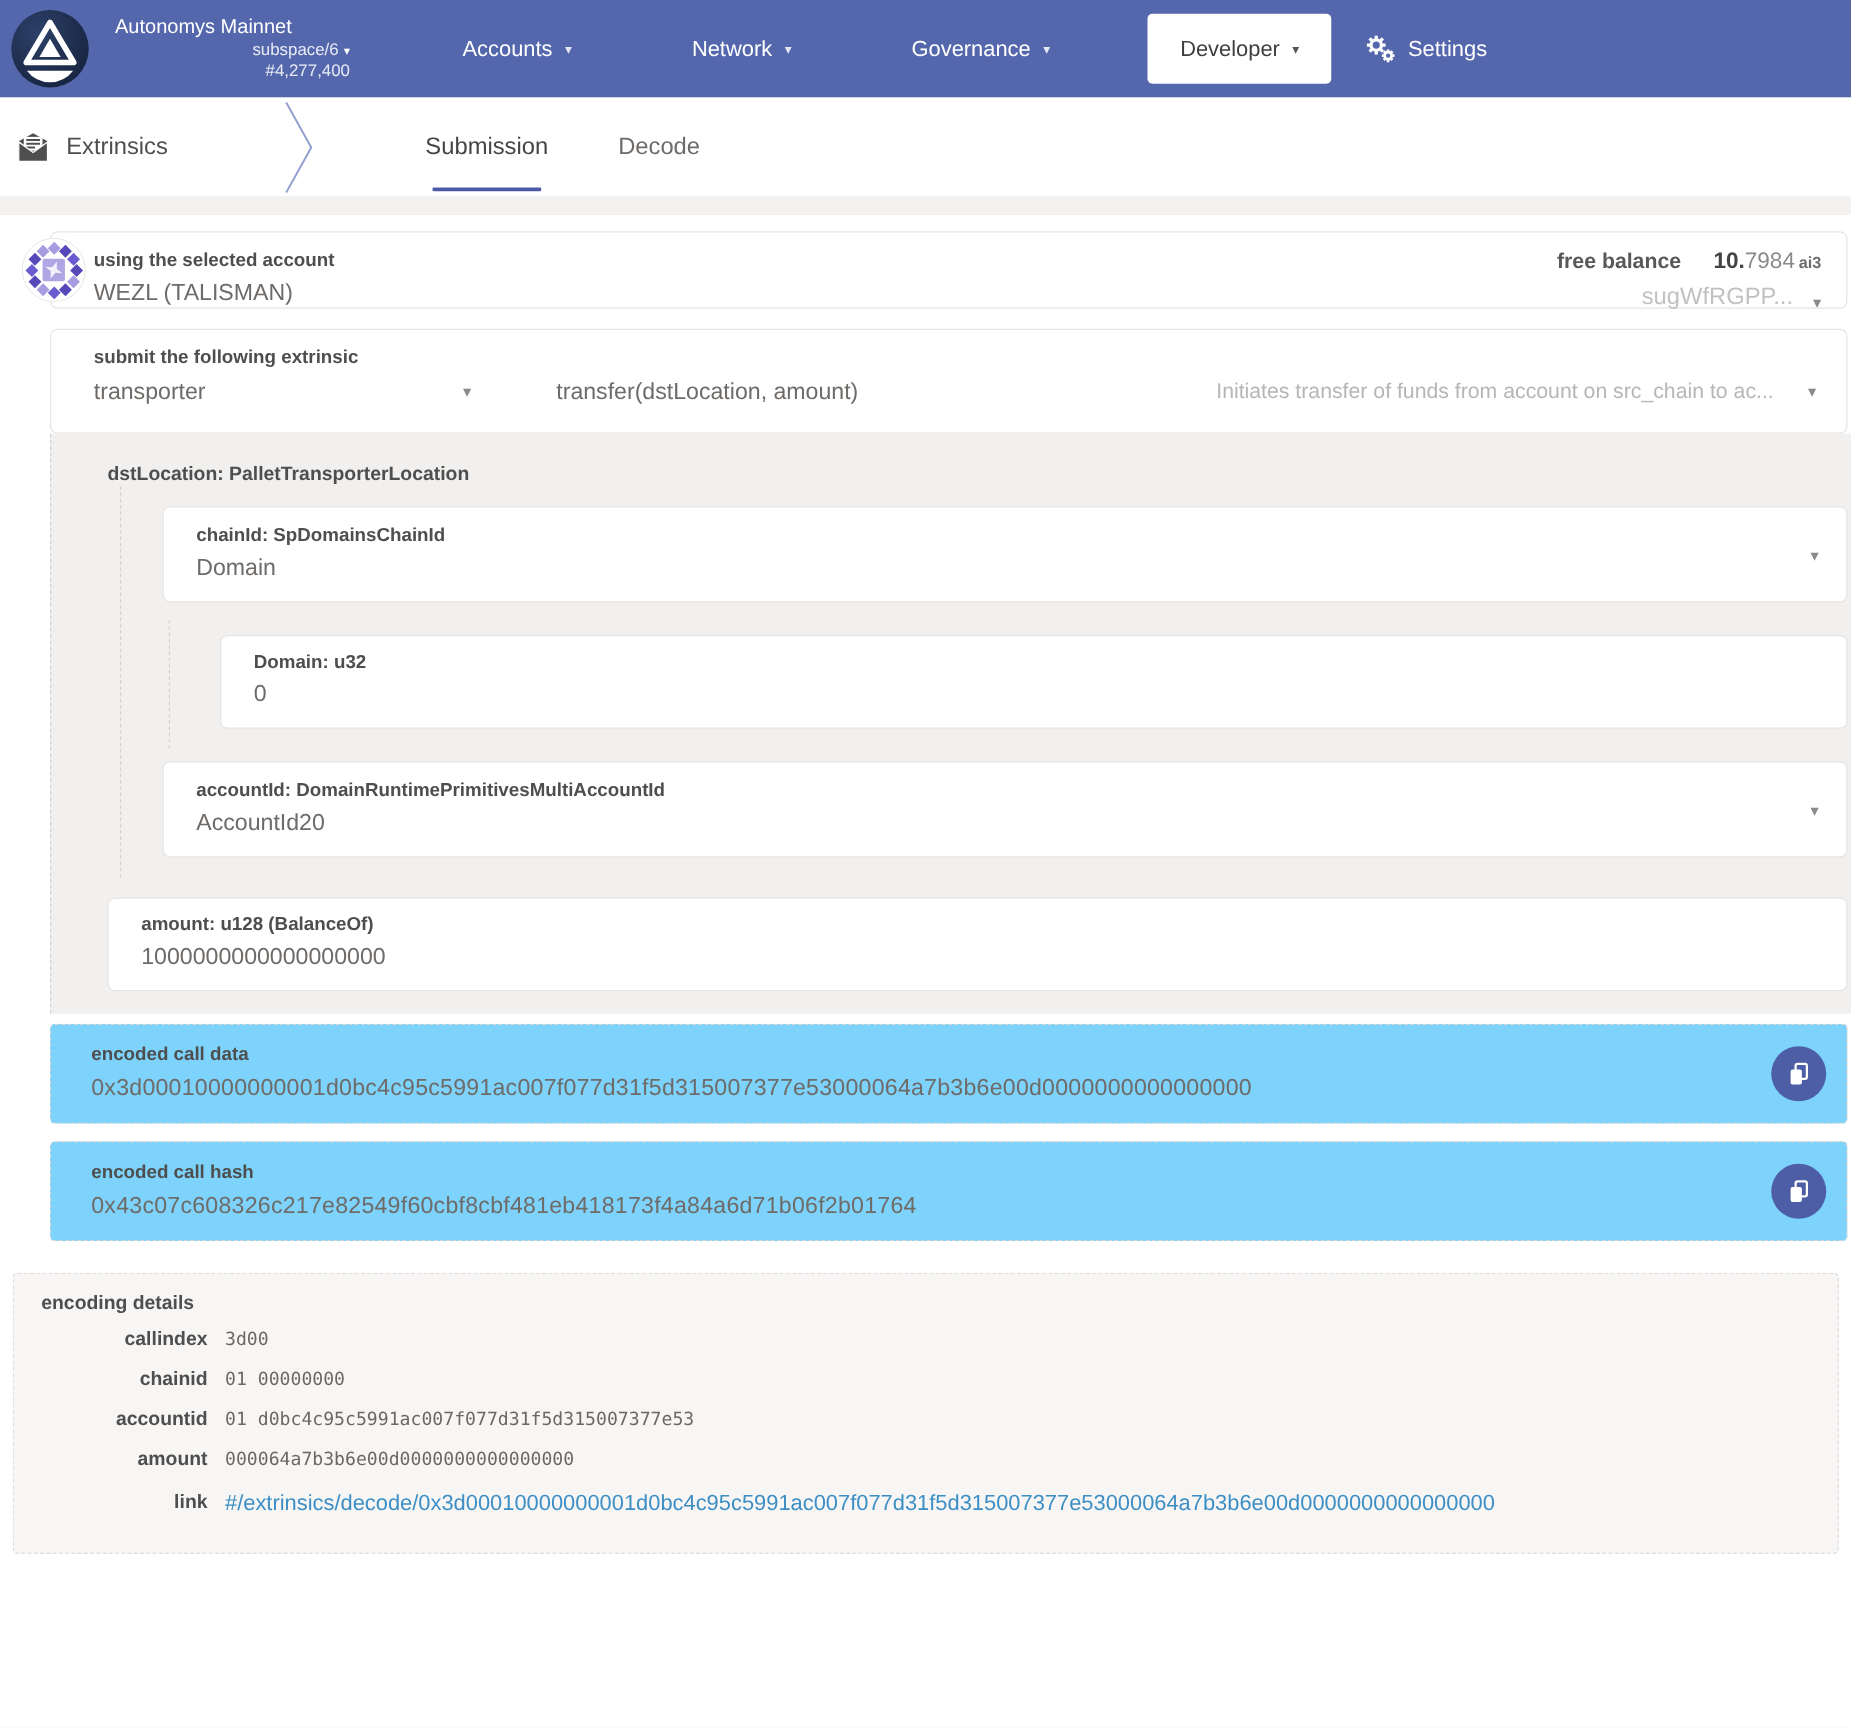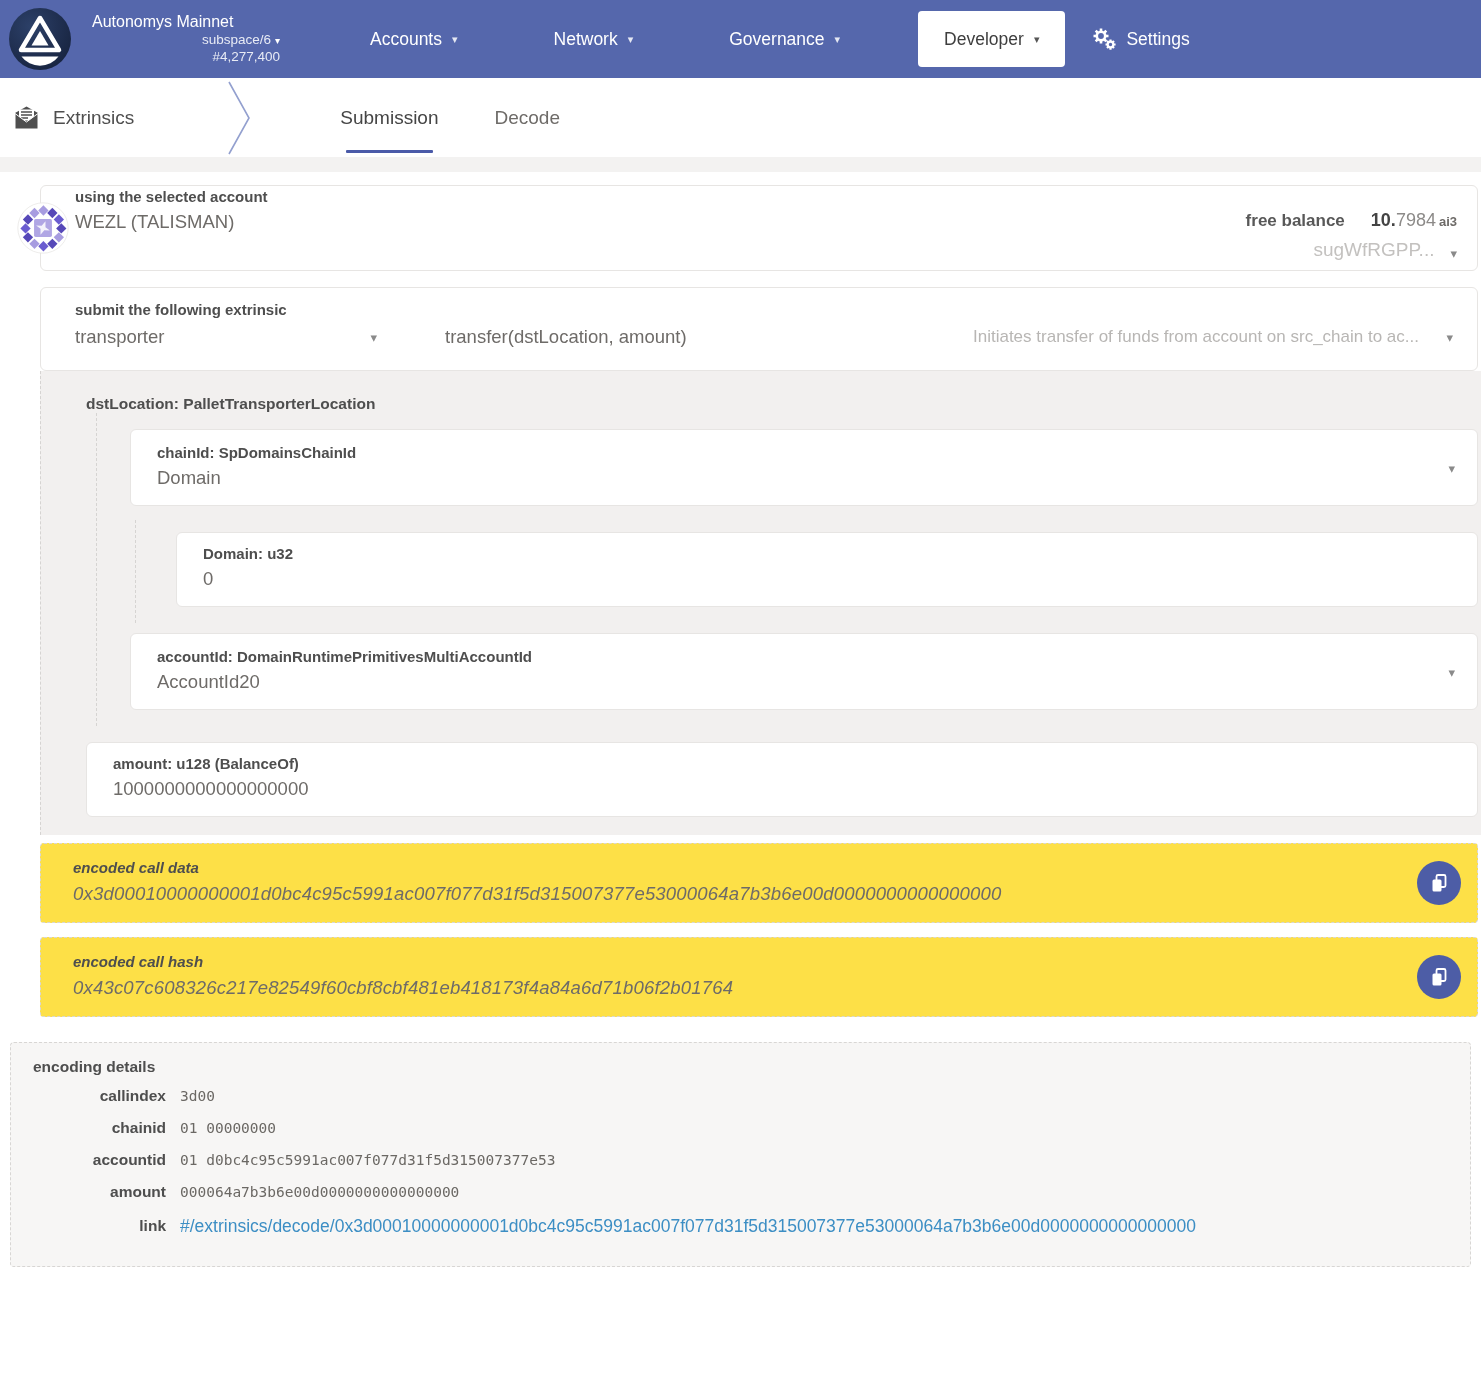--- a/index.html
+++ b/index.html
@@ -44,23 +44,23 @@
   
   .main { background:#fff; margin-top:15px; padding: 13px 0 0 0; min-height: 1210px; position:relative; }
   .card {
     background:#fff; border:1px solid #e7e5e3; border-radius:6px;
     position: relative;
   }
   .lbl { font-size:15px; font-weight:bold; color:#4e4e4e; }
   .val { font-size:18.5px; color:#6e6b68; margin-top:6px; }
   .caret-r { position:absolute; right:22px; top:50%; transform:translateY(-50%); color:#8a8a8a; font-size:13px; }
   
-  .account-card { margin: 0 3px 0 40px; padding: 2px 24px 16px 34px; height:86px; }
+  .account-card { margin: 0 3px 0 40px; padding: 14px 24px 16px 34px; height:62px; }
   .identicon { position:absolute; left:-24px; top:50%; transform:translateY(-50%); width:52px; height:52px; }
-  .acct-right { position:absolute; right:20px; top:24px; text-align:right; }
+  .acct-right { position:absolute; right:20px; top:12px; text-align:right; }
   .fb-line { display:flex; align-items:baseline; gap:26px; justify-content:flex-end; }
   .fb-label { font-size:17px; font-weight:bold; color:#585858; }
   .fb-int { font-size:18px; font-weight:bold; color:#444; }
   .fb-frac { font-size:18px; color:#8c8a88; font-weight:normal; }
   .fb-unit { font-size:13px; color:#6e6b68; font-weight:bold; margin-left:3px; }
   .addr-line { margin-top:8px; font-size:19px; color:#c3c1bf; display:flex; gap:16px; justify-content:flex-end; align-items:flex-end;}
   .addr-line .caret { color:#8a8a8a; font-size:13px; }
   
   .extrinsic-card { margin: 16px 3px 0 40px; padding: 13px 24px 16px 34px; height:84px; }
   .ext-row { display:flex; align-items:center; margin-top:8px; }
@@ -77,21 +77,21 @@
   }
   .p-label { margin-left:45px; font-size:15.5px; font-weight:bold; color:#4e4e4e; }
   .nest1 { margin-left:55px; border-left:1px dashed #d6d4d2; padding: 6px 0 2px 0; }
   .nest2 { margin-left:38px; border-left:1px dashed #d6d4d2; padding: 2px 0 2px 0; }
   .pcard { margin: 10px 0 14px 33px; padding: 14px 26px 16px 26px; }
   .pcard2 { margin: 10px 0 14px 40px; padding: 12px 26px 16px 26px; }
   .amount-card { margin: 16px 0 16px 45px; padding: 12px 26px 16px 26px; }
   
   .outbox {
     margin: 8px 3px 0 40px; border:1px dashed #d8d6d4; border-radius:4px;
-    padding: 15px 80px 17px 32px; position:relative; background:#fde047;font-style:italic;
+    padding: 15px 80px 17px 32px; position:relative; background:#7dd3fc;
   }
   .outbox .val { margin-top:7px; letter-spacing:0.2px; }
   .copy-btn {
     position:absolute; right:16px; top:50%; transform:translateY(-50%);
     width:44px; height:44px; border-radius:50%; background:#4d5da6;
     border:none; cursor:pointer; display:flex; align-items:center; justify-content:center;
   }
   
   .encbox {
     margin: 25px 10px 0 10px; border:1px dashed #d8d6d4; border-radius:4px;

